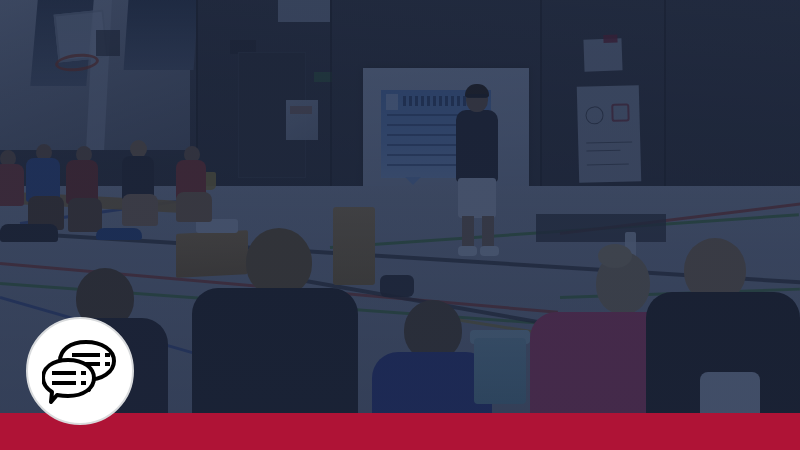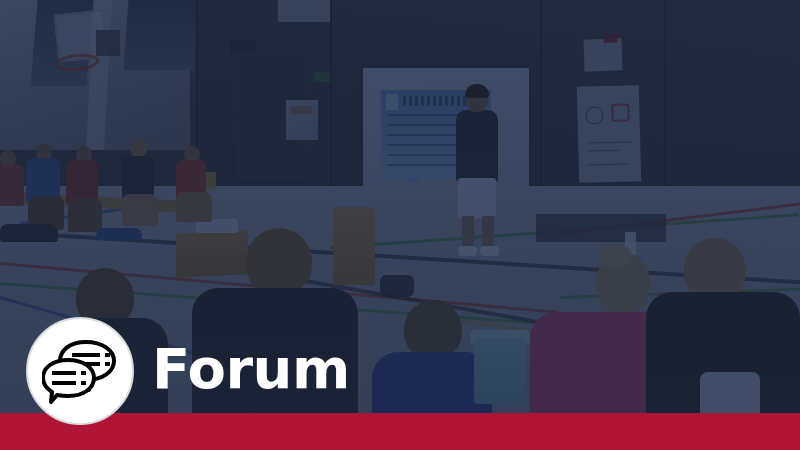--- a/index.html
+++ b/index.html
@@ -557,15 +557,14 @@
                  C1 30 10 22 26 22 Z" fill="#ffffff" stroke="#000000" stroke-width="4" stroke-linejoin="round"></path>
 
         <line x1="10" y1="35" x2="34" y2="35" stroke="#000000" stroke-width="4" stroke-linecap="butt"></line>
         <line x1="39" y1="35" x2="44" y2="35" stroke="#000000" stroke-width="4" stroke-linecap="butt"></line>
         <line x1="10" y1="45" x2="34" y2="45" stroke="#000000" stroke-width="4" stroke-linecap="butt"></line>
         <line x1="39" y1="45" x2="44" y2="45" stroke="#000000" stroke-width="4" stroke-linecap="butt"></line>
       </svg>
     </span>
   </div>
 
-  <div class="wordmark">Forum</div>
 
 </div>
 
 </body></html>

